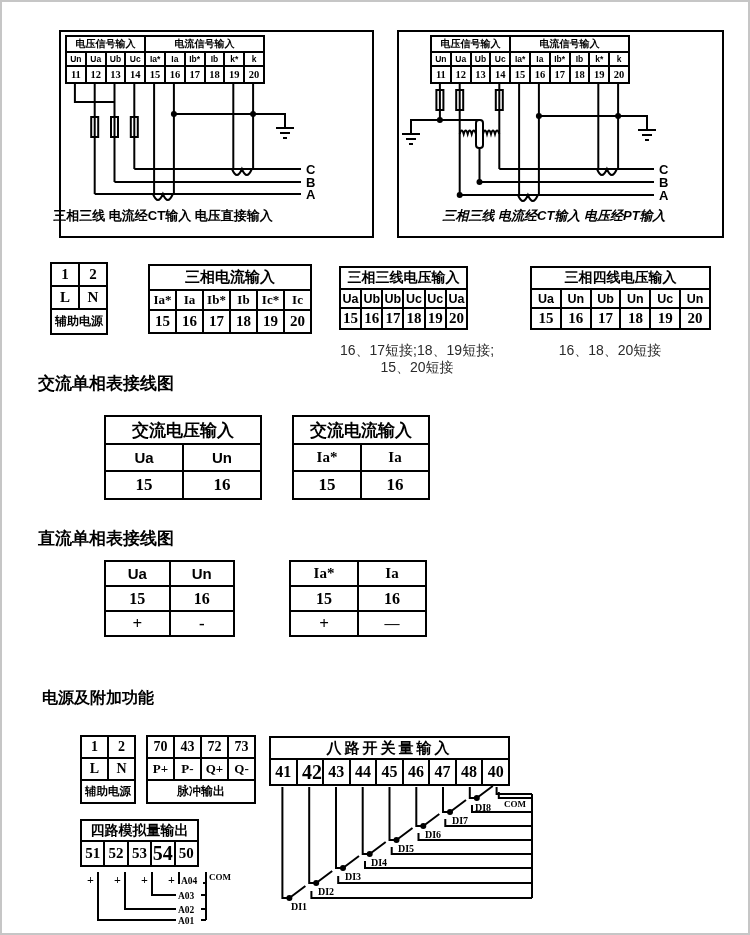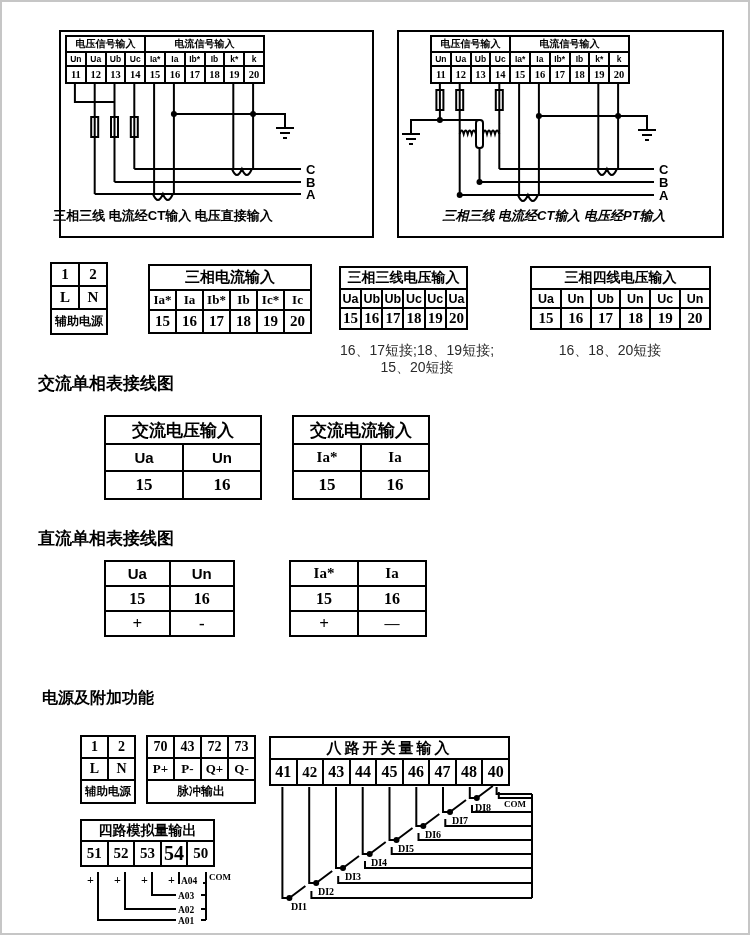--- a/index.html
+++ b/index.html
@@ -395,33 +395,33 @@
   </tbody>
     </table>
 
   <table style="left:267px;top:734px;width:241px;">
     <tbody>
         <tr>
           <td colspan="9" class="cjk-hd" style="height:20px;font-size:15px;letter-spacing:3px;">八路开关量输入</td>
         </tr>
     <tr>
       <td class="serif b" style="height:24px;font-size:16px;">41</td>
-      <td class="serif b" style="font-size:15px;">42</td>
+      <td class="serif b" style="font-size:20px;text-align:right;">42</td>
       <td class="serif b" style="font-size:16px;">43</td>
       <td class="serif b" style="font-size:16px;">44</td>
       <td class="serif b" style="font-size:16px;">45</td>
       <td class="serif b" style="font-size:16px;">46</td>
       <td class="serif b" style="font-size:16px;">47</td>
       <td class="serif b" style="font-size:16px;margin-left:19px;">48</td>
       <td class="serif b" style="font-size:16px;">40</td>
     </tr>
   </tbody>
     </table>
 
-  <table style="left:78px;top:817px;width:135px;">
+  <table style="left:78px;top:817px;width:119px;">
     <tbody>
         <tr>
           <td colspan="5" class="cjk-hd" style="height:19px;font-size:14px;">四路模拟量输出</td>
         </tr>
     <tr>
       <td class="serif b" style="height:22px;font-size:15px;">51</td>
       <td class="serif b" style="font-size:15px;">52</td>
       <td class="serif b" style="font-size:15px;">53</td>
       <td class="serif b" style="font-size:20px;border-radius:9px;">54</td>
       <td class="serif b" style="font-size:15px;">50</td>

